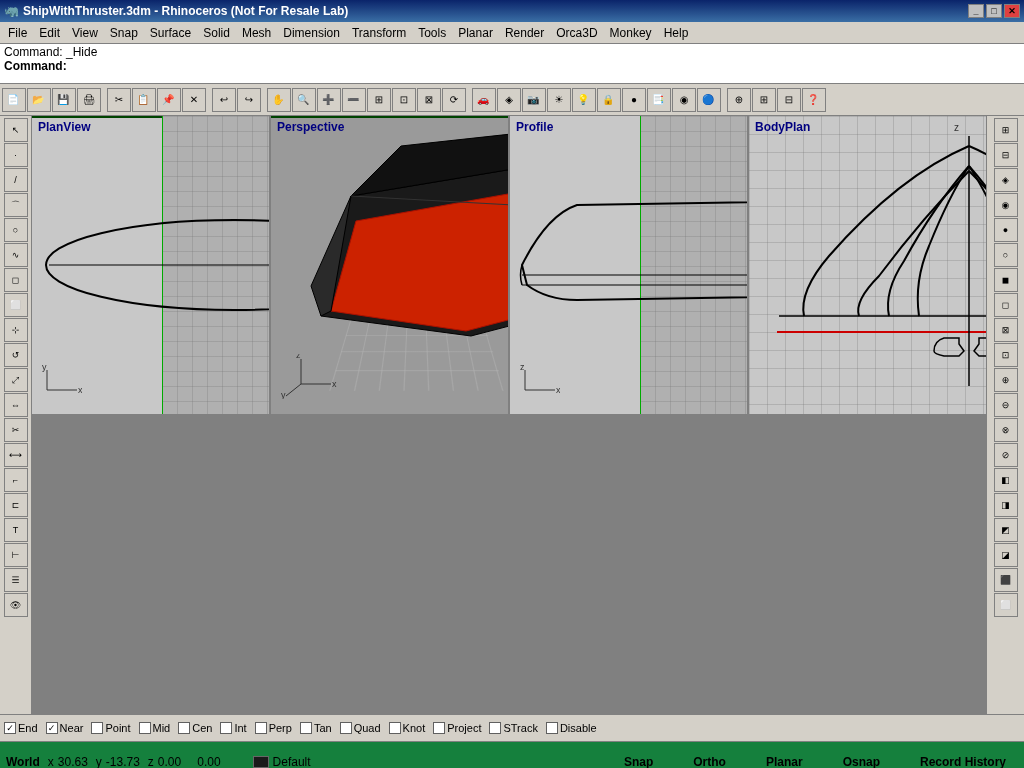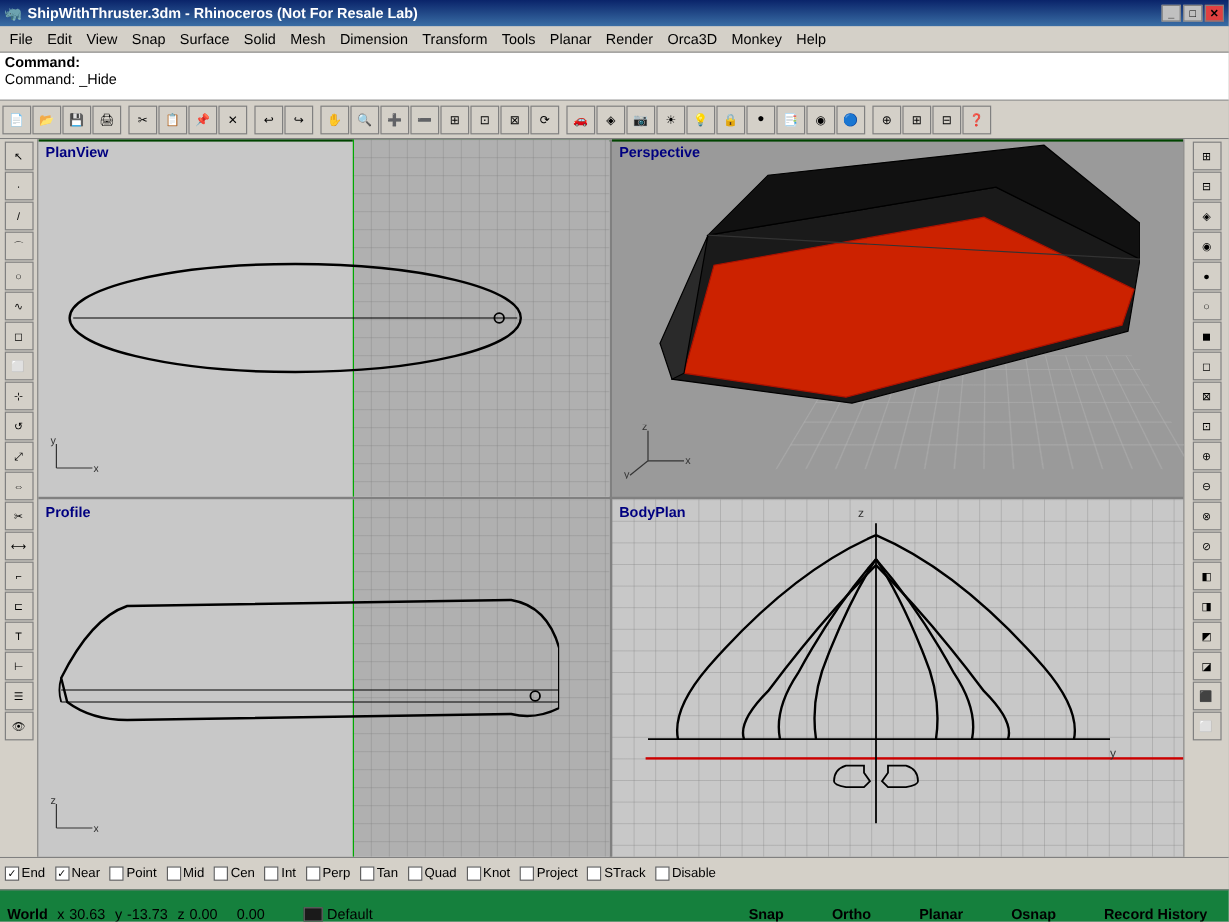--- a/index.html
+++ b/index.html
@@ -103,21 +103,21 @@
       display: flex; align-items: center; justify-content: center;
       cursor: pointer;
       font-size: 9px;
       flex-shrink: 0;
     }
 
     
     #viewports {
       flex: 1;
       display: grid;
-      grid-template-columns: 1fr 1fr;
+      grid-template-columns: 1fr 1fr 1fr 1fr;
       grid-template-rows: 1fr 1fr;
       background: #808080;
       gap: 2px;
     }
 
     .viewport {
       background: #b8b8b8;
       position: relative;
       overflow: hidden;
     }
@@ -315,22 +315,22 @@
     <span class="menu-item">Transform</span>
     <span class="menu-item">Tools</span>
     <span class="menu-item">Planar</span>
     <span class="menu-item">Render</span>
     <span class="menu-item">Orca3D</span>
     <span class="menu-item">Monkey</span>
     <span class="menu-item">Help</span>
   </div>
 
 <div id="command-area">
+  <div id="command-line1">Command: _Hide</div>
   <div id="command-line2">Command:</div>
-  <div id="command-line1">Command: _Hide</div>
 </div>
 
 <div id="toolbar">
   <div class="tb-btn">📄</div>
   <div class="tb-btn">📂</div>
   <div class="tb-btn">💾</div>
   <div class="tb-btn">🖨</div>
   <div class="tb-separator"></div>
   <div class="tb-btn">✂</div>
   <div class="tb-btn">📋</div>

